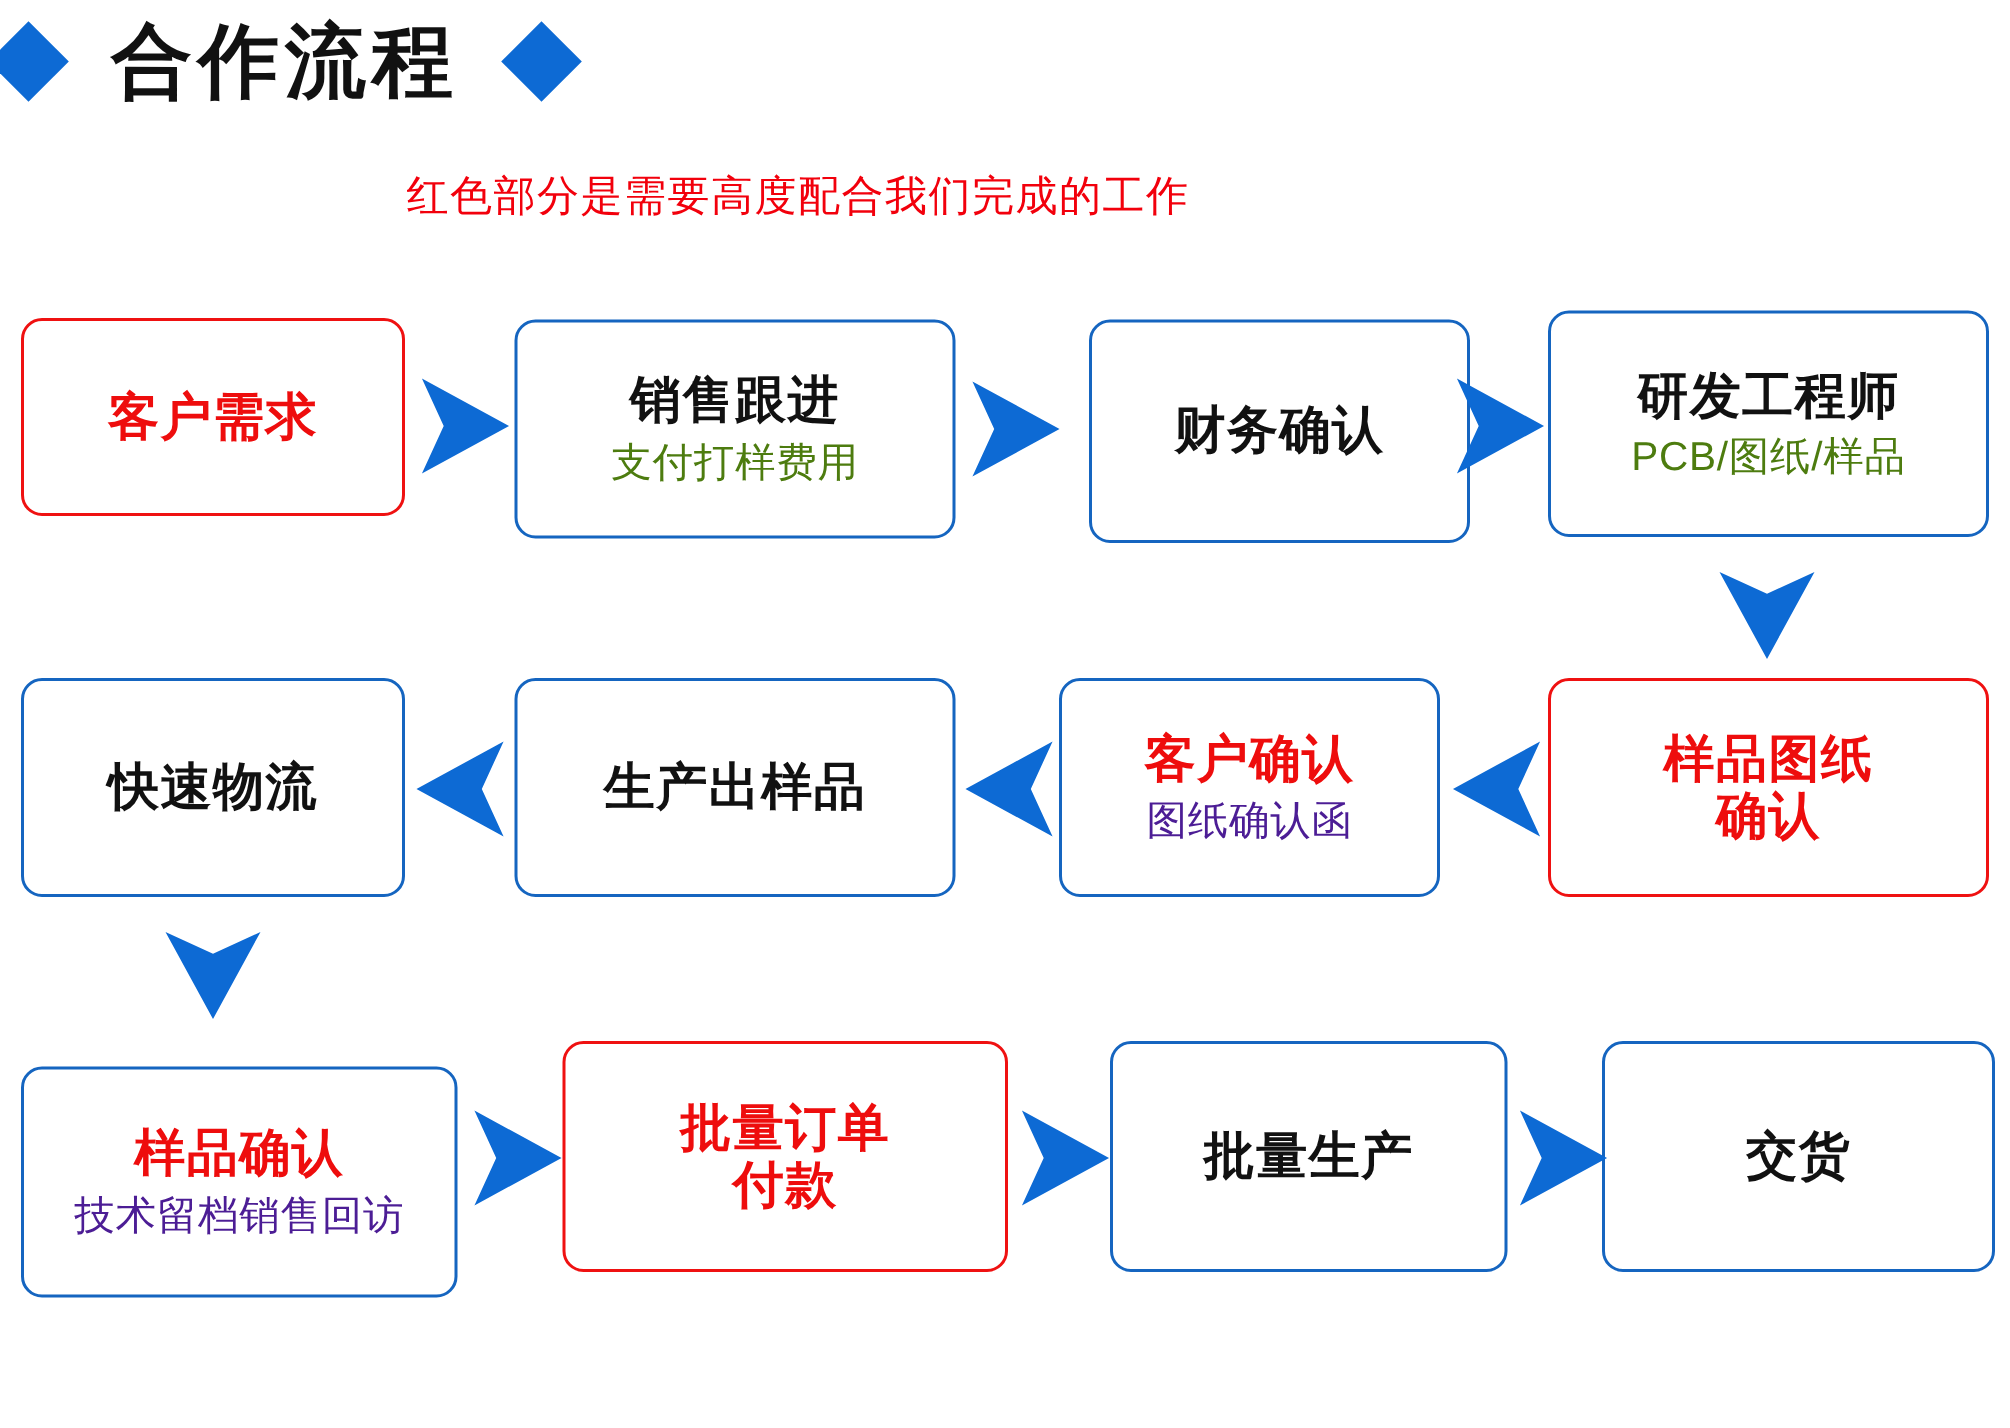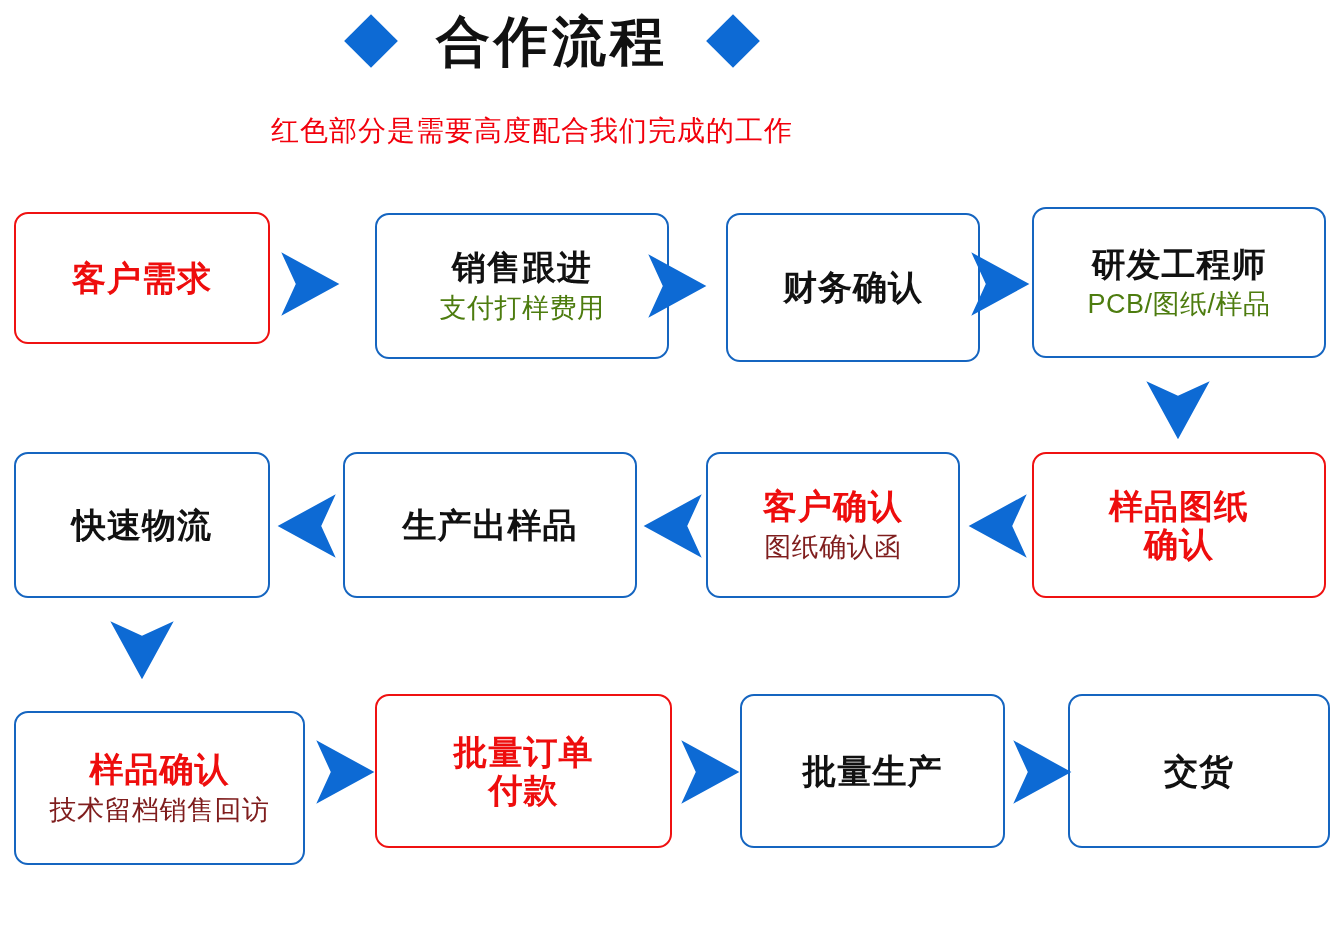--- a/index.html
+++ b/index.html
@@ -10,21 +10,21 @@
     overflow:hidden;
     position:relative;
   }
 
   
   #header{
     position:absolute;left:0;top:0;width:1340px;height:170px;
   }
   #title-row{
     position:absolute;left:0;top:14px;width:1104px;
-    display:flex;align-items:center;justify-content:center;gap:46px;
+    display:flex;align-items:center;gap:36px;
   }
   .diamond{
     width:38px;height:38px;background:#0d6ad4;
     transform:rotate(45deg);
     flex:0 0 auto;
   }
   #page-title{
     font-size:54px;font-weight:bold;color:#111111;
     letter-spacing:4px;line-height:1;
     white-space:nowrap;
@@ -51,21 +51,21 @@
   }
   .node.red{border-color:#ef1111;}
 
   .node .main{
     font-size:34px;font-weight:bold;color:#111111;
     line-height:1.12;letter-spacing:1px;
     white-space:pre-line;
   }
   .node .main.red{color:#ee0d0d;}
   .node .sub{
-    font-size:27px;font-weight:normal;color:#7f1d1d;
+    font-size:27px;font-weight:normal;color:#4c1d95;
     line-height:1.15;margin-top:6px;letter-spacing:0.5px;
   }
   .node .sub.red{color:#4d7c0f;}
   .node .sub:empty{display:none;}
 
   
   .arrow{position:absolute;}
   .arrow svg{display:block;}
 </style>
 </head>
@@ -77,21 +77,21 @@
     <span id="page-title">合作流程</span>
     <span class="diamond"></span>
   </div>
   <div id="subtitle">红色部分是需要高度配合我们完成的工作</div>
 </div>
 
 <div id="flow">
     <div class="node red" style="left: 14px; top: 212px; width: 256px; height: 132px;">
       <div class="main red">客户需求</div>
     </div>
-    <div class="node" style="left: 343px; top: 213px; width: 294px; height: 146px; margin-left: 32px;">
+    <div class="node" style="left: 343px; top: 213px; width: 294px; height: 146px;">
       <div class="main">销售跟进</div>
       <div class="sub red">支付打样费用</div>
     </div>
     <div class="node" style="left: 706px; top: 213px; width: 254px; height: 149px; margin-left: 20px;">
       <div class="main">财务确认</div>
     </div>
     <div class="node" style="left: 1032px; top: 207px; width: 294px; height: 151px; text-align: center;">
       <div class="main">研发工程师</div>
       <div class="sub red">PCB/图纸/样品</div>
     </div>

